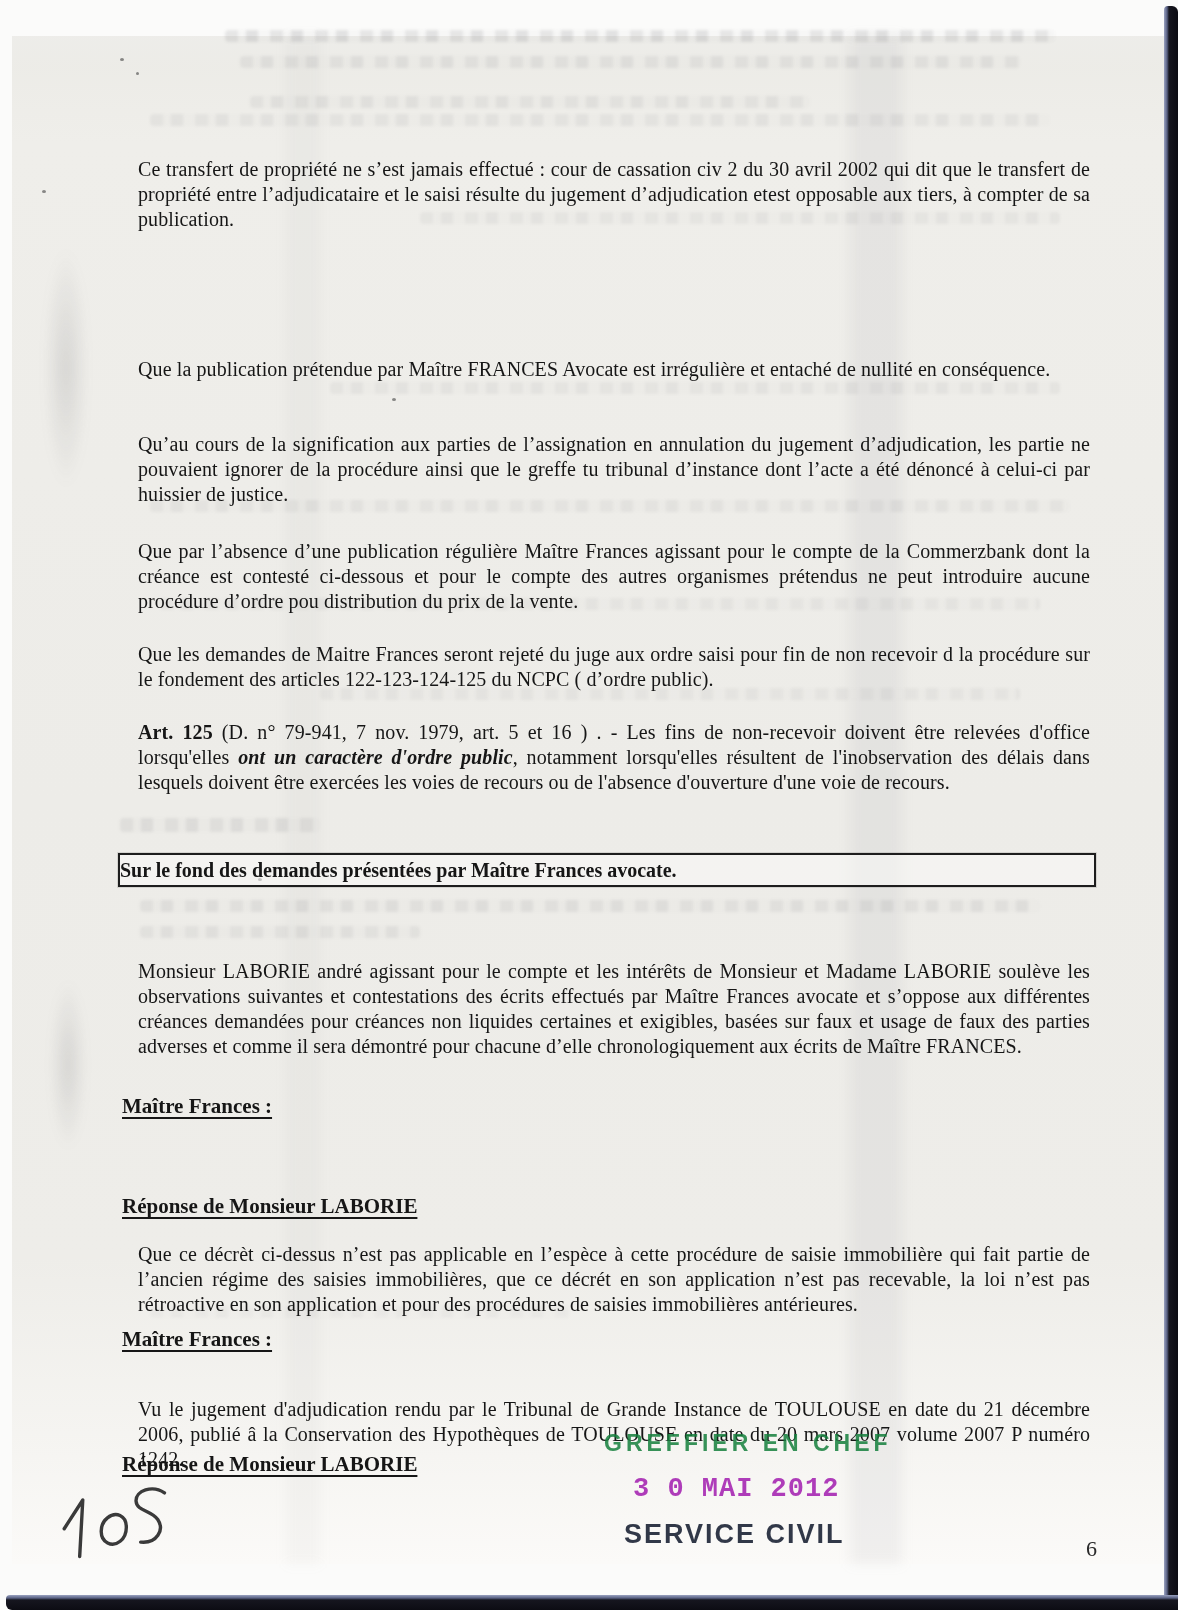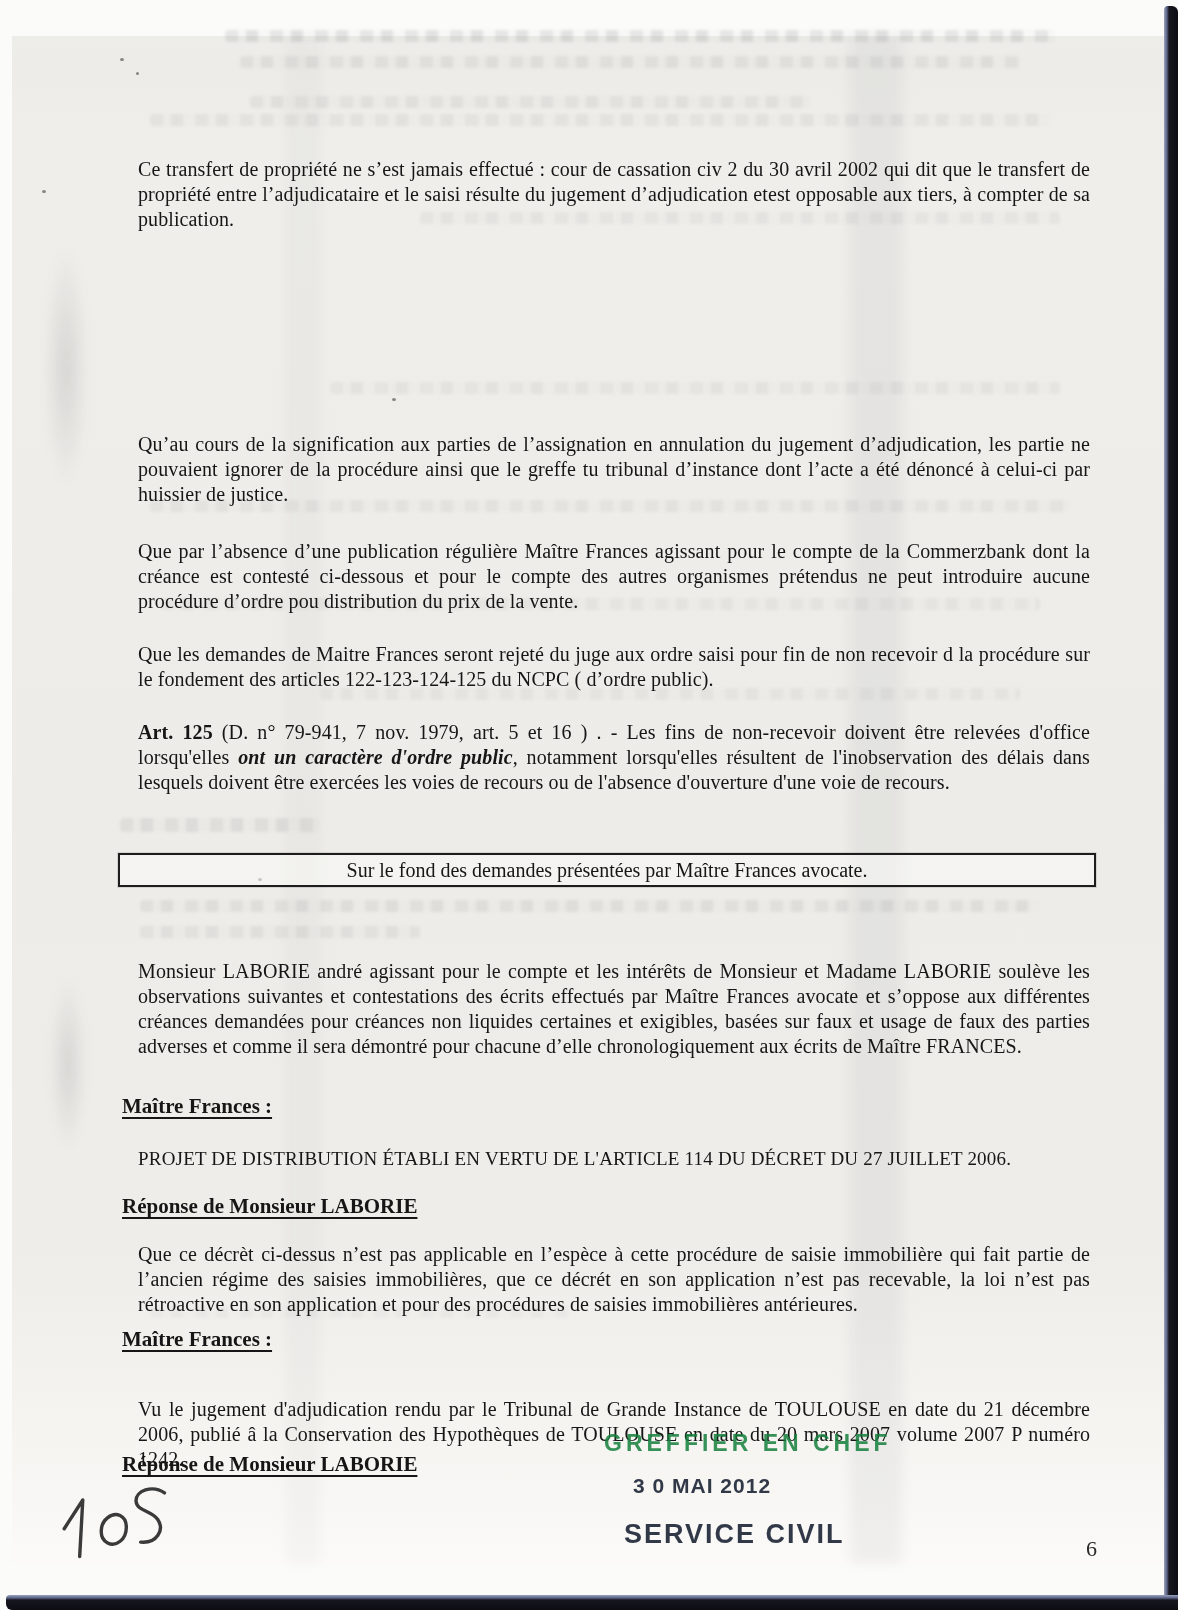--- a/index.html
+++ b/index.html
@@ -32,27 +32,27 @@
   .tight { line-height:25px; }
   .bold { font-weight:bold; }
   .bi { font-weight:bold; font-style:italic; }
   .heading {
     position:absolute; left:122px; font-size:21px; font-weight:bold; white-space:nowrap;
     text-decoration:underline; text-decoration-thickness:2px; text-underline-offset:4px;
   }
   .box-heading {
     position:absolute; left:118px; width:974px; top:853px; height:30px;
     border:2px solid #1d1d1d; background:rgba(250,250,248,0.55);
-    text-align:center; font-weight:normal; font-size:20px; line-height:30px;
+    font-weight:bold; font-size:20px; line-height:30px;
     box-shadow:0 0 0 1px rgba(30,30,30,0.12);
   }
   .projet { position:absolute; left:138px; top:1148px; font-size:19px; letter-spacing:0.2px; white-space:nowrap; }
   .stamp-line { position:absolute; font-family:"Liberation Sans", sans-serif; opacity:0.85; white-space:nowrap; filter:blur(0.4px); }
   .stamp-role    { left:604px; top:1430px; font-size:23px; font-weight:600; letter-spacing:4px; color:#15803d; }
-  .stamp-date    { left:633px; top:1474px; font-size:21px; font-weight:700; letter-spacing:1px; color:#0f172a; }
+  .stamp-date    { left:633px; top:1474px; font-size:27px; font-weight:700; letter-spacing:1px; color:#a21caf;font-family:Liberation Mono, monospace; }
   .stamp-service { left:624px; top:1519px; font-size:27px; font-weight:700; letter-spacing:2px; color:#0f172a; }
   .pageno { position:absolute; left:1086px; top:1536px; font-size:22px; color:#2a2a2a; }
   .handwriting { position:absolute; left:52px; top:1484px; transform:rotate(-5deg); }
 
   .edge-right {
     position:absolute; right:0; top:6px; width:14px; height:1604px;
     background:linear-gradient(90deg,#9aa2c0 0,#5a6284 3px,#16161f 5px,#0c0c13 100%);
     border-top-left-radius:4px; border-top-right-radius:6px;
   }
   .edge-bottom {
@@ -89,36 +89,36 @@
   <div class="smudge" style="left:50px;top:980px;width:36px;height:170px;"></div>
   <div class="speck" style="left:42px;top:190px;"></div>
   <div class="speck" style="left:120px;top:58px;"></div>
   <div class="speck" style="left:136px;top:72px;width:3px;"></div>
   <div class="speck" style="left:392px;top:398px;"></div>
   <div class="speck" style="left:258px;top:878px;"></div>
 
   <p class="para" style="top:137px"><span>Ce transfert de propriété ne s’est jamais effectué : cour de cassation civ 2 du 30 avril 2002 qui dit que le transfert de propriété entre l’adjudicataire et le saisi résulte du jugement d’adjudication etest opposable aux tiers, à compter de sa publication.</span></p>
 
 
+  <p class="para" style="top:337px"><span>Que la publication prétendue par Maître FRANCES Avocate est irrégulière et entaché de nullité en conséquence.</span></p>
 
   <p class="para" style="top:519px"><span>Que par l’absence d’une publication régulière Maître Frances agissant pour le compte de la Commerzbank dont la créance est contesté ci-dessous et pour le compte des autres organismes prétendus ne peut introduire aucune procédure d’ordre pou distribution du prix de la vente.</span></p>
 
   <p class="para" style="top:412px"><span>Qu’au cours de la signification aux parties de l’assignation en annulation du jugement d’adjudication, les partie ne pouvaient ignorer de la procédure ainsi que le greffe tu tribunal d’instance dont l’acte a été dénoncé à celui-ci par huissier de justice.</span></p>
 
   <p class="para" style="top:622px"><span>Que les demandes de Maitre Frances seront rejeté du juge aux ordre saisi pour fin de non recevoir d la procédure sur le fondement des articles 122-123-124-125 du NCPC ( d’ordre public).</span></p>
 
   <p class="para" style="top:700px"><span class="bold">Art. 125</span><span> (D. n° 79-941, 7 nov. 1979, art. 5 et 16 ) . - Les fins de non-recevoir doivent être relevées d'office lorsqu'elles </span><span class="bi">ont un caractère d'ordre public</span><span>, notamment lorsqu'elles résultent de l'inobservation des délais dans lesquels doivent être exercées les voies de recours ou de l'absence d'ouverture d'une voie de recours.</span></p>
 
   <div class="box-heading">Sur le fond des demandes présentées par Maître Frances avocate.</div>
 
   <p class="para" style="top:939px"><span>Monsieur LABORIE andré agissant pour le compte et les intérêts de Monsieur et Madame LABORIE soulève les observations suivantes et contestations des écrits effectués par Maître Frances avocate et s’oppose aux différentes créances demandées pour créances non liquides certaines et exigibles, basées sur faux et usage de faux des parties adverses et comme il sera démontré pour chacune d’elle chronologiquement aux écrits de Maître FRANCES.</span></p>
 
   <div class="heading" style="top:1094px">Maître Frances :</div>
 
-  <div class="projet">PROJET DE DISTRIBUTION ÉTABLI EN VERTU DE L'ARTICLE 114 DU DÉCRET DU 27 JUILLET 2006.</div>
 
   <div class="heading" style="top:1194px">Réponse de Monsieur LABORIE</div>
 
   <p class="para" style="top:1222px"><span>Que ce décrèt ci-dessus n’est pas applicable en l’espèce à cette procédure de saisie immobilière qui fait partie de l’ancien régime des saisies immobilières, que ce décrét en son application n’est pas recevable, la loi n’est pas rétroactive en son application et pour des procédures de saisies immobilières antérieures.</span></p>
 
   <div class="heading" style="top:1327px">Maître Frances :</div>
 
   <p class="para tight" style="top:1377px"><span>Vu le jugement d'adjudication rendu par le Tribunal de Grande Instance de TOULOUSE en date du 21 décembre 2006, publié â la Conservation des Hypothèques de TOULOUSE en date du 20 mars 2007 volume 2007 P numéro 1242.</span></p>
 
   <div class="heading" style="top:1452px">Réponse de Monsieur LABORIE</div>

